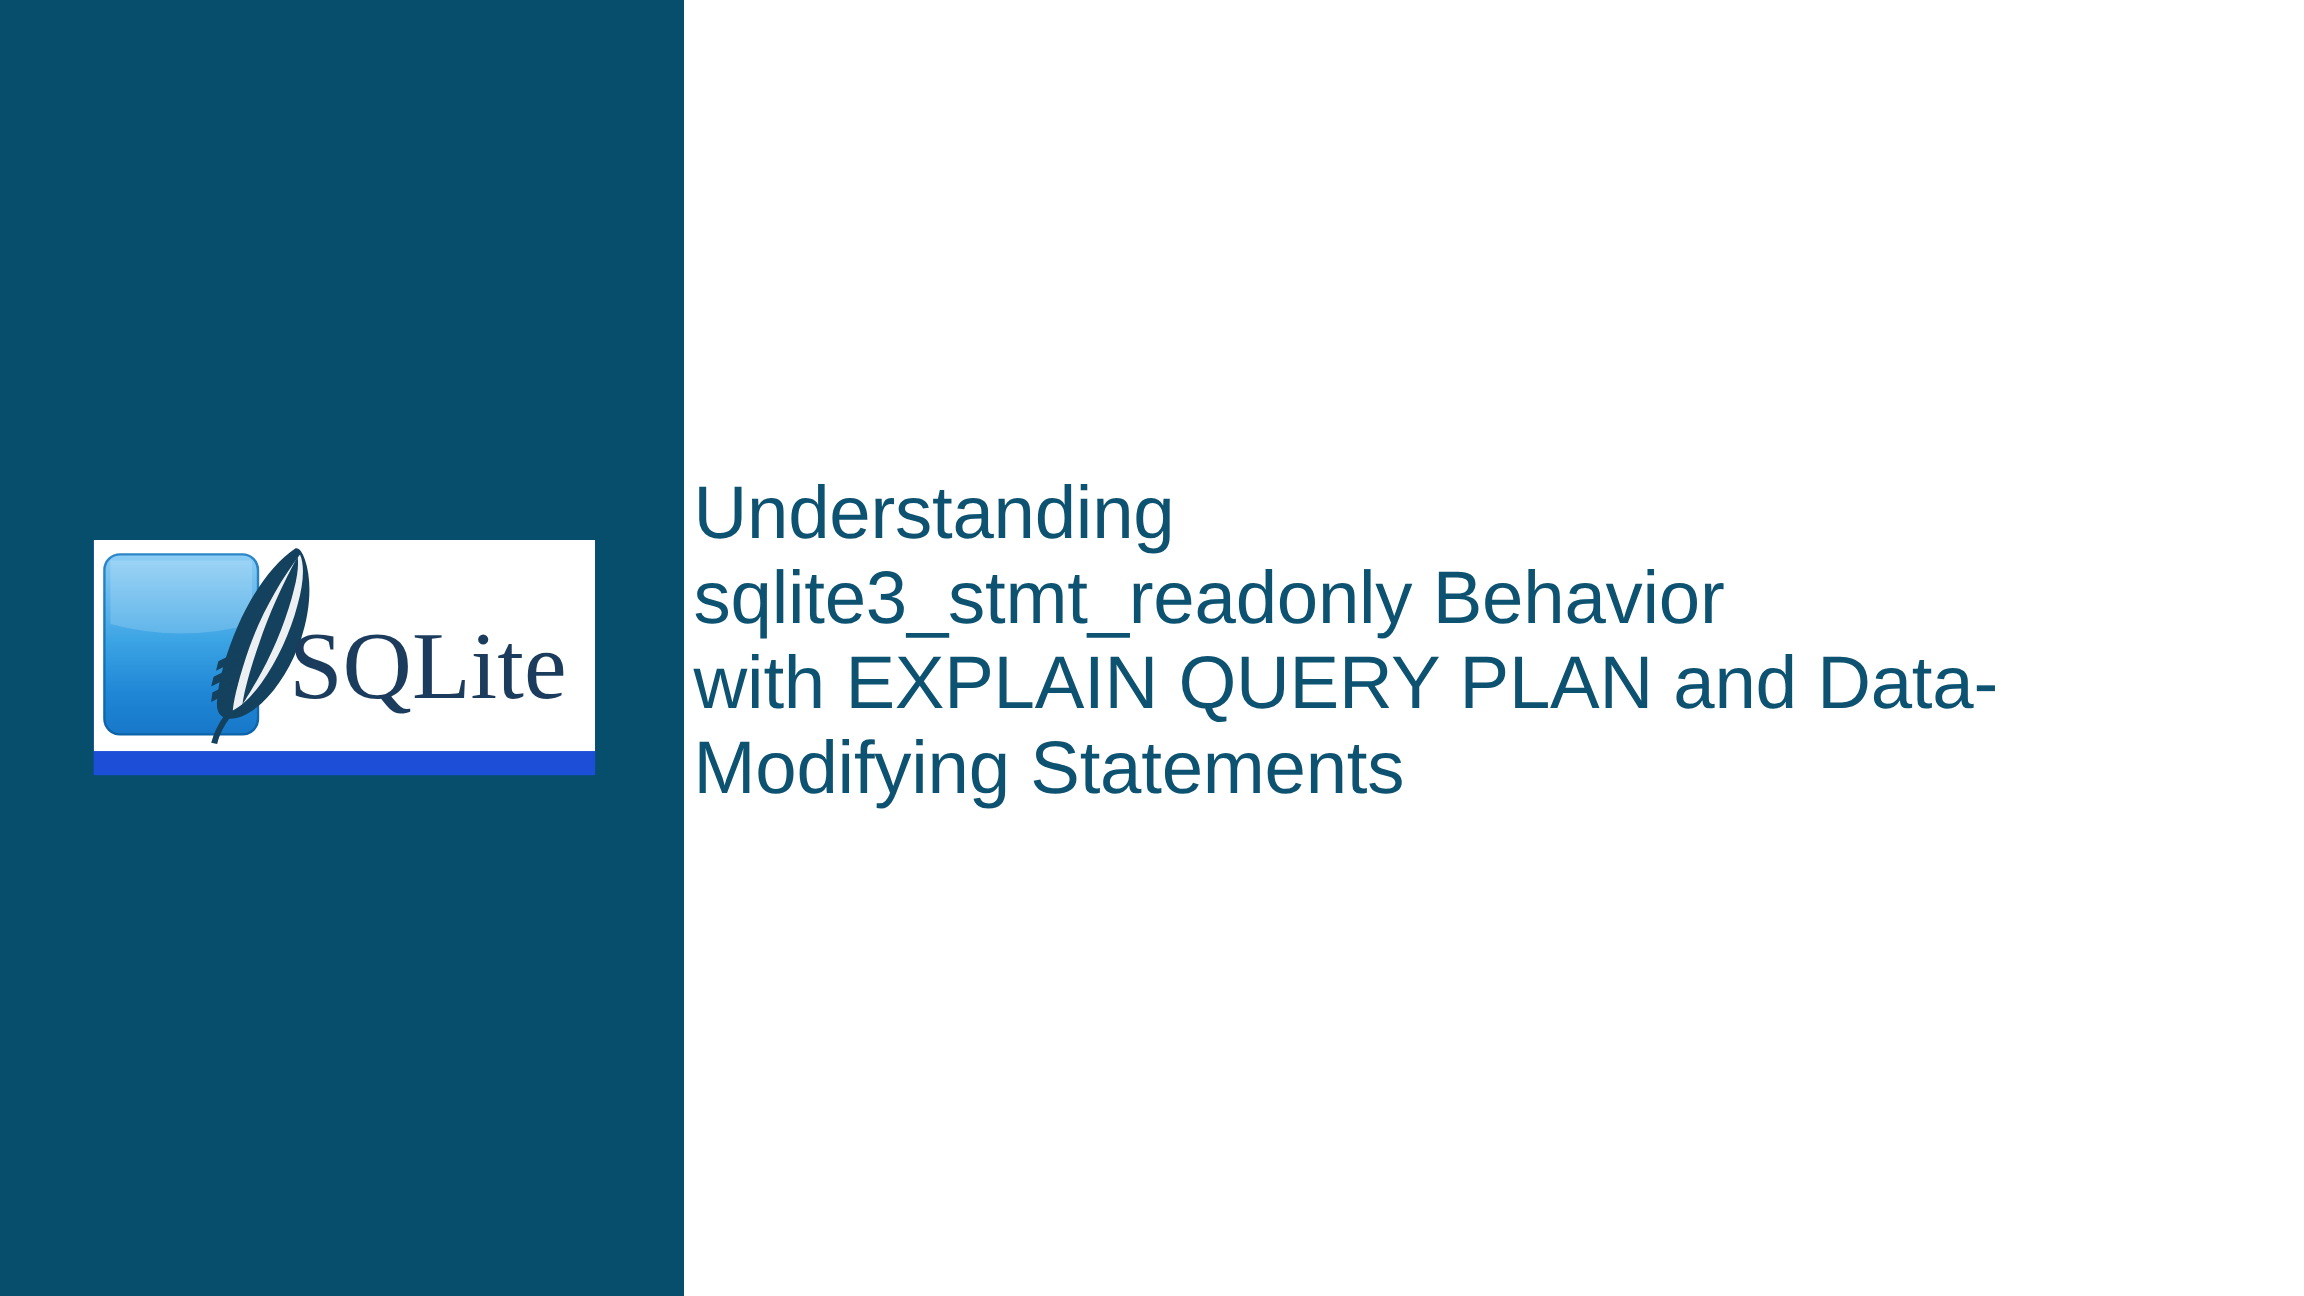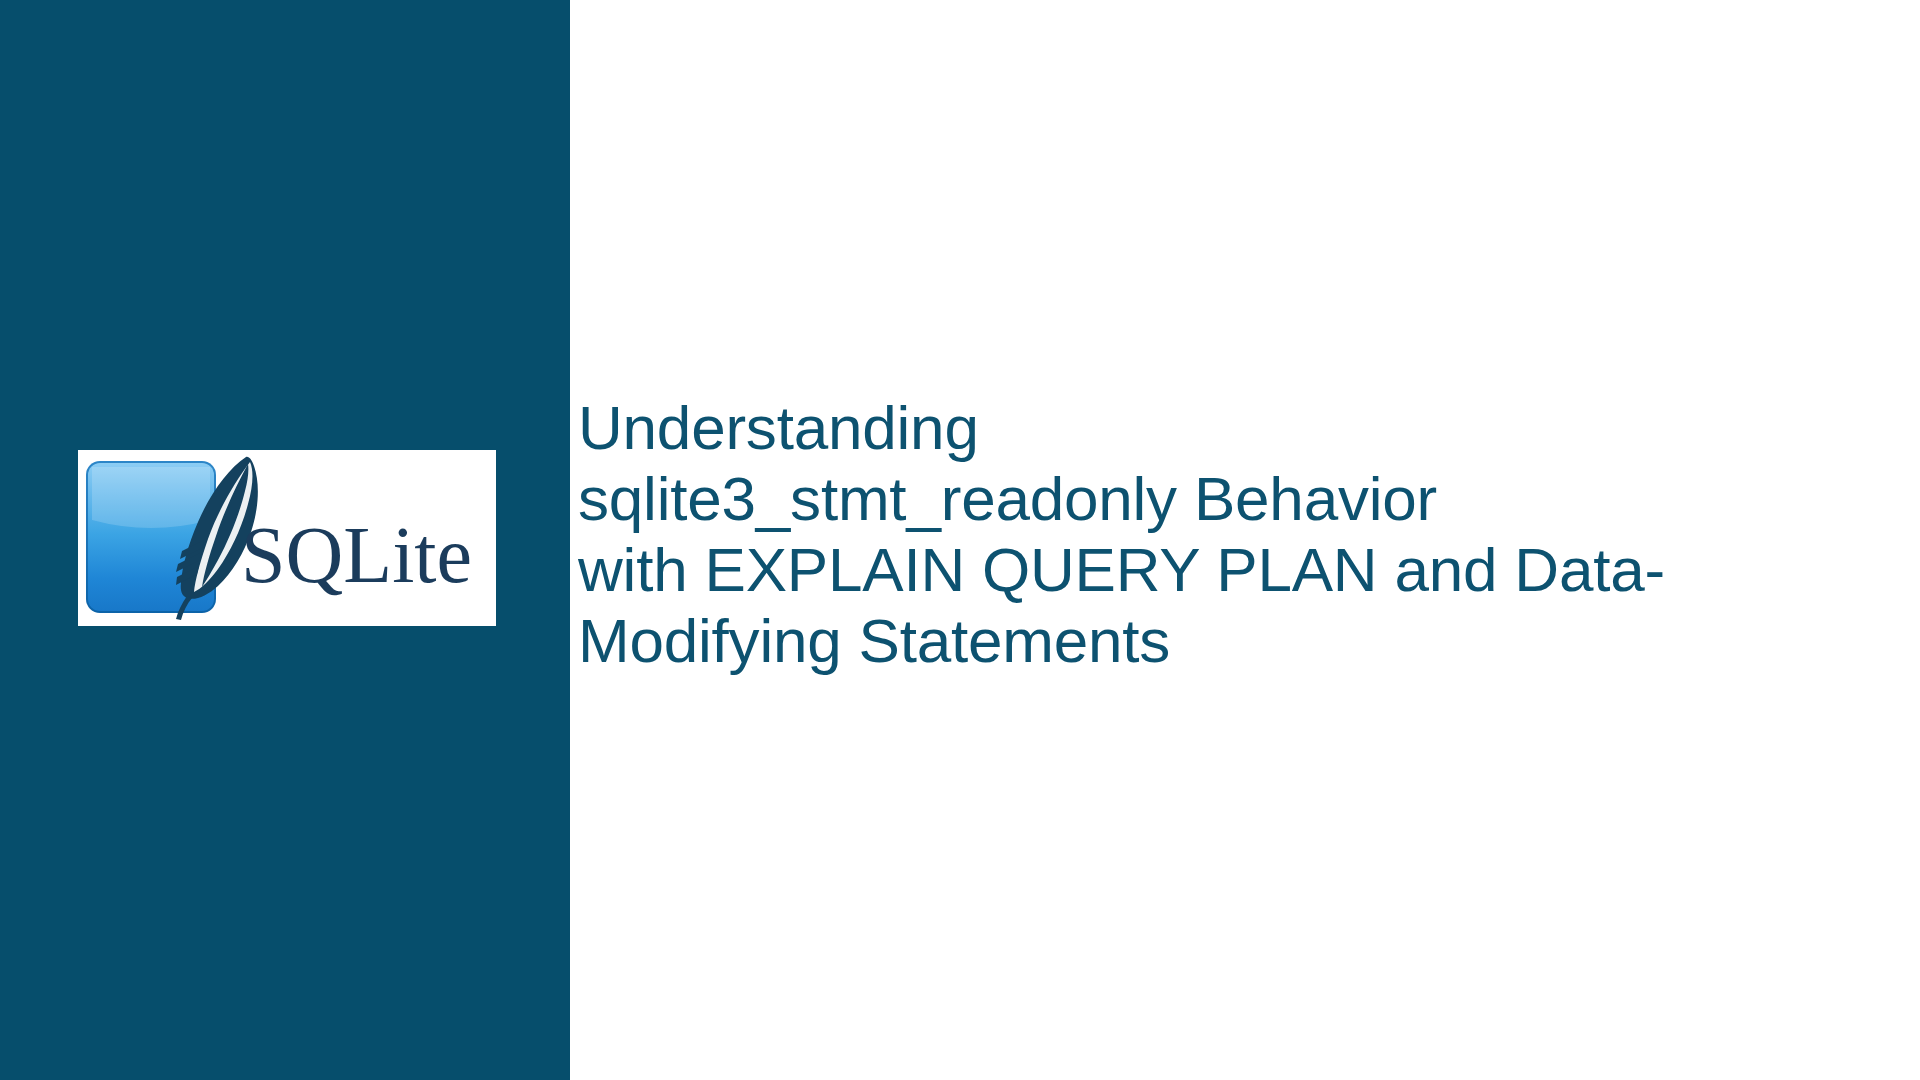--- a/index.html
+++ b/index.html
@@ -29,21 +29,21 @@
     height: 1080px;
     background: #064e6c;
   }
 
   
   .logo-box {
     position: absolute;
     left: 78px;
     top: 450px;
     width: 418px;
-    height: 176px;
+    height: 196px;
     background: #1d4ed8;
     overflow: hidden;
   }
 
   .logo-svg {
     display: block;
     width: 418px;
     height: 176px;
   }
 

